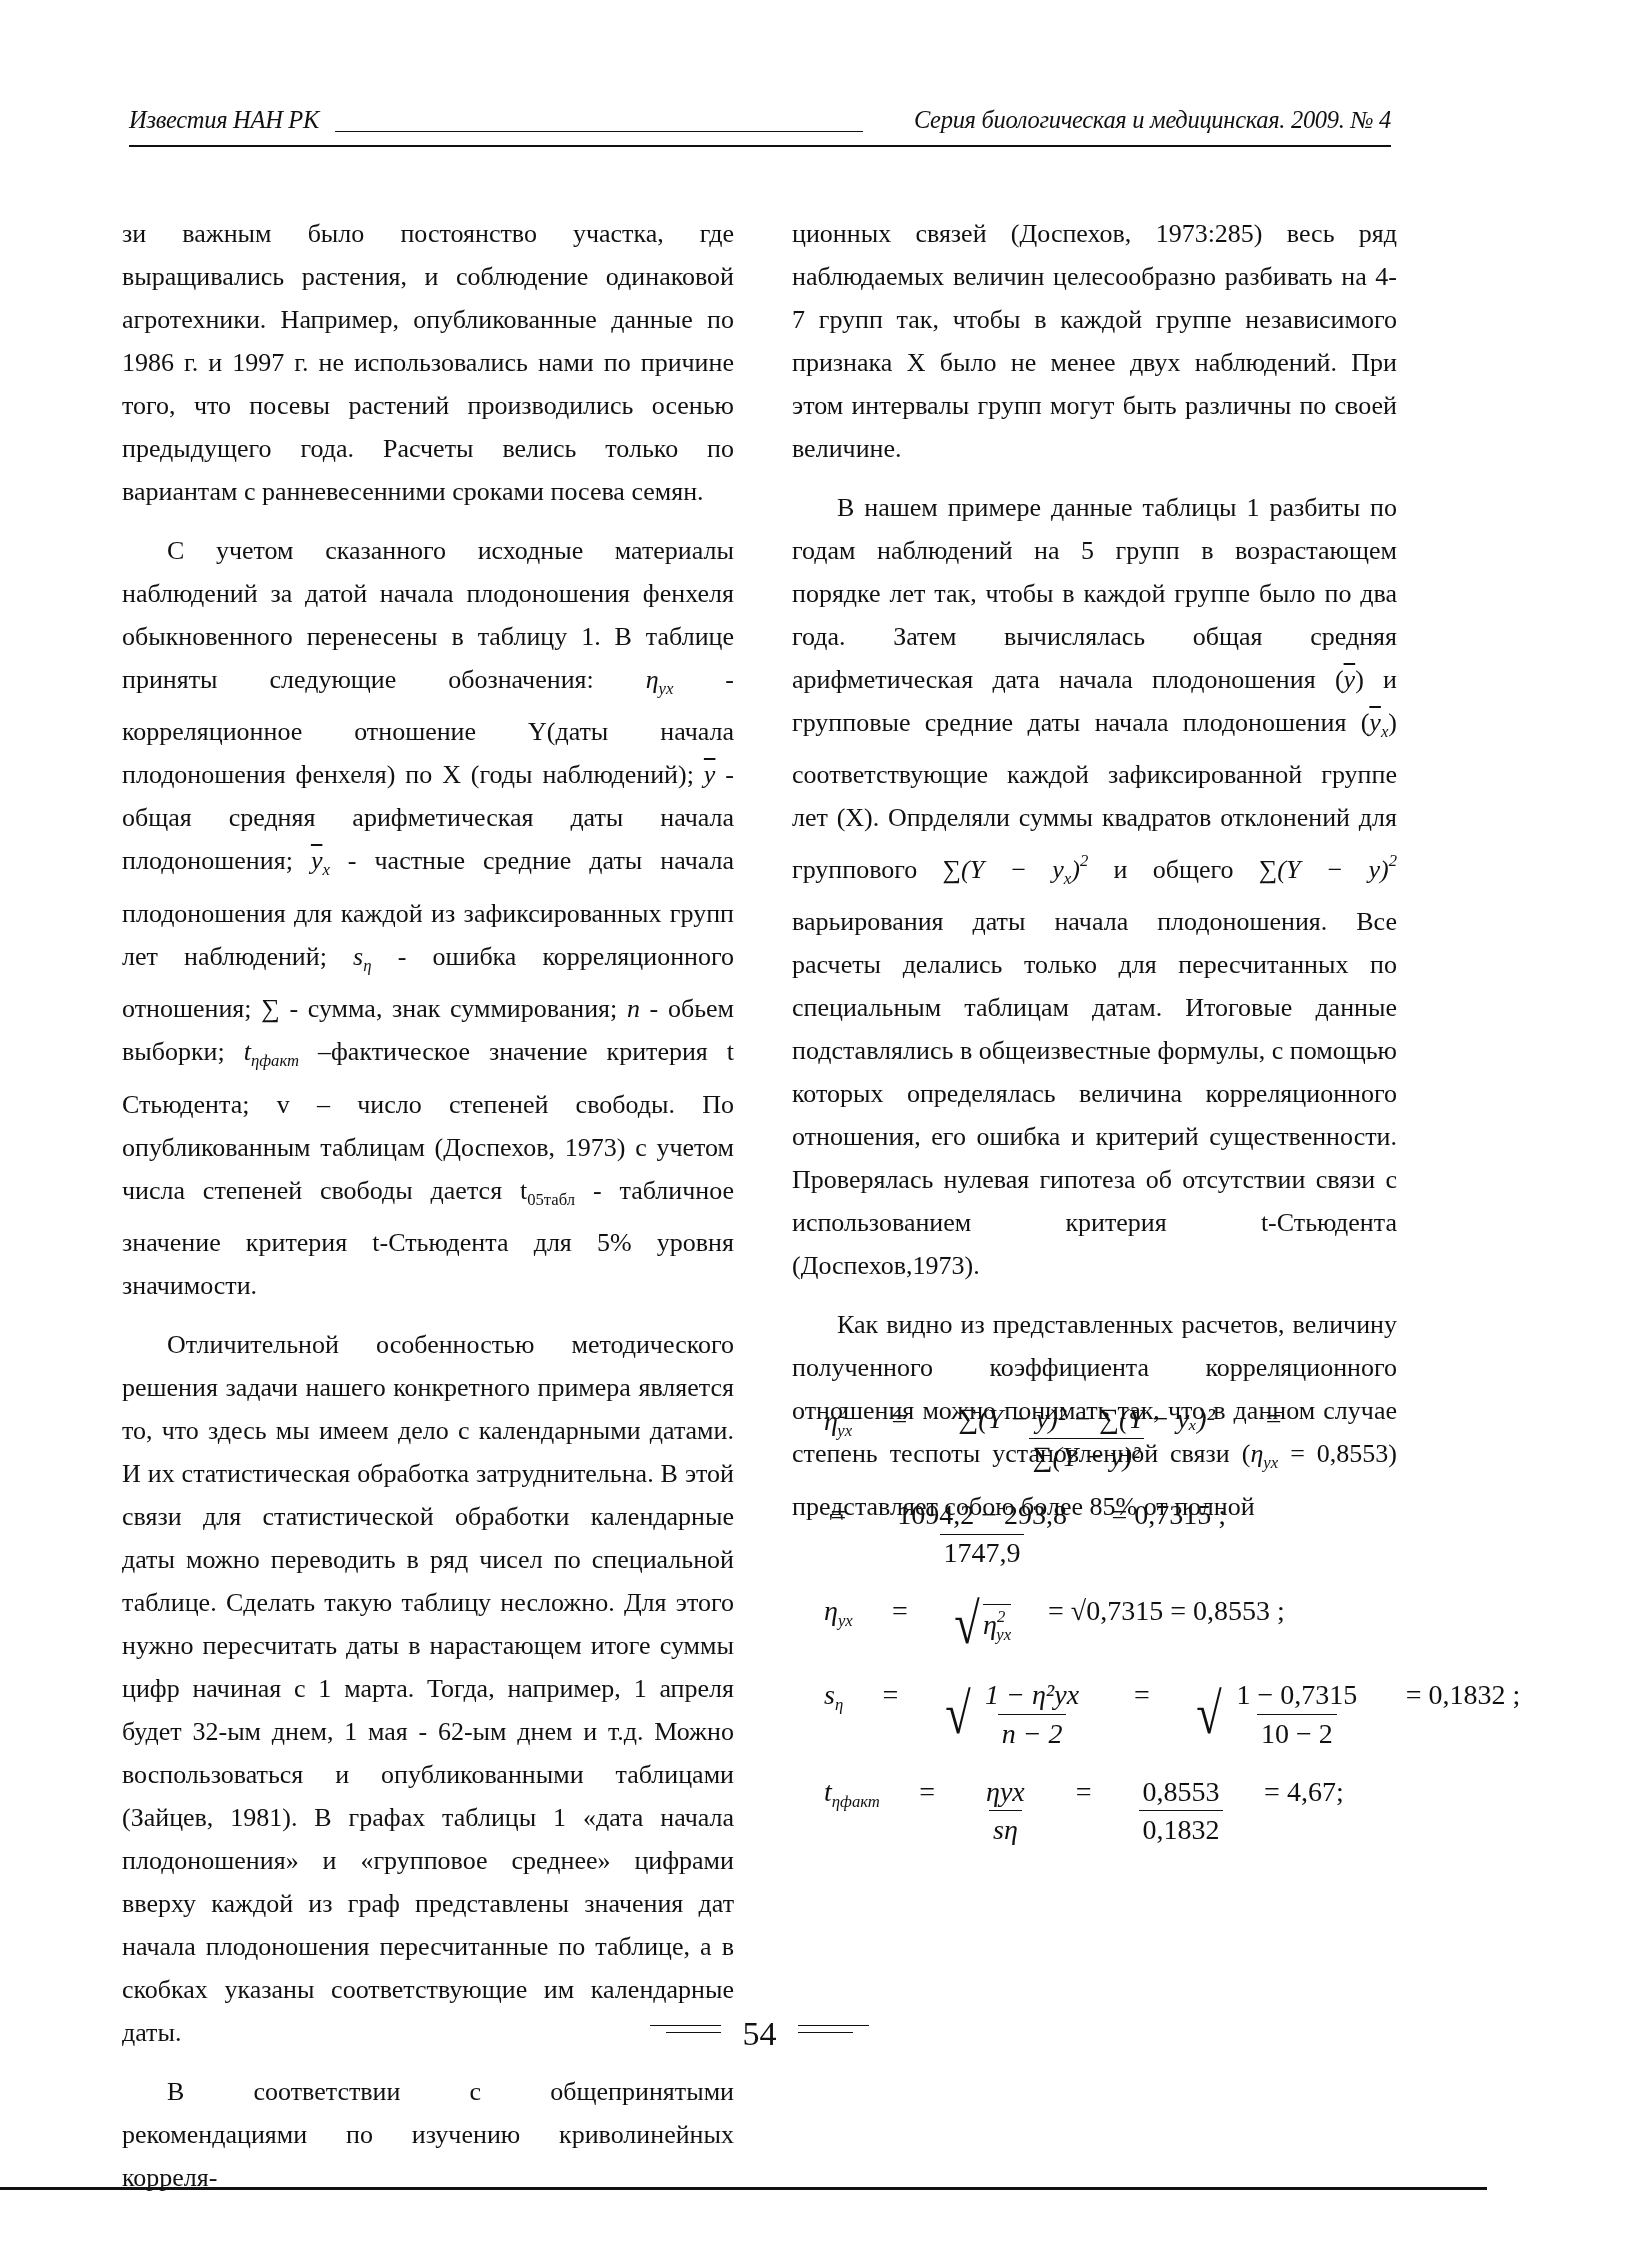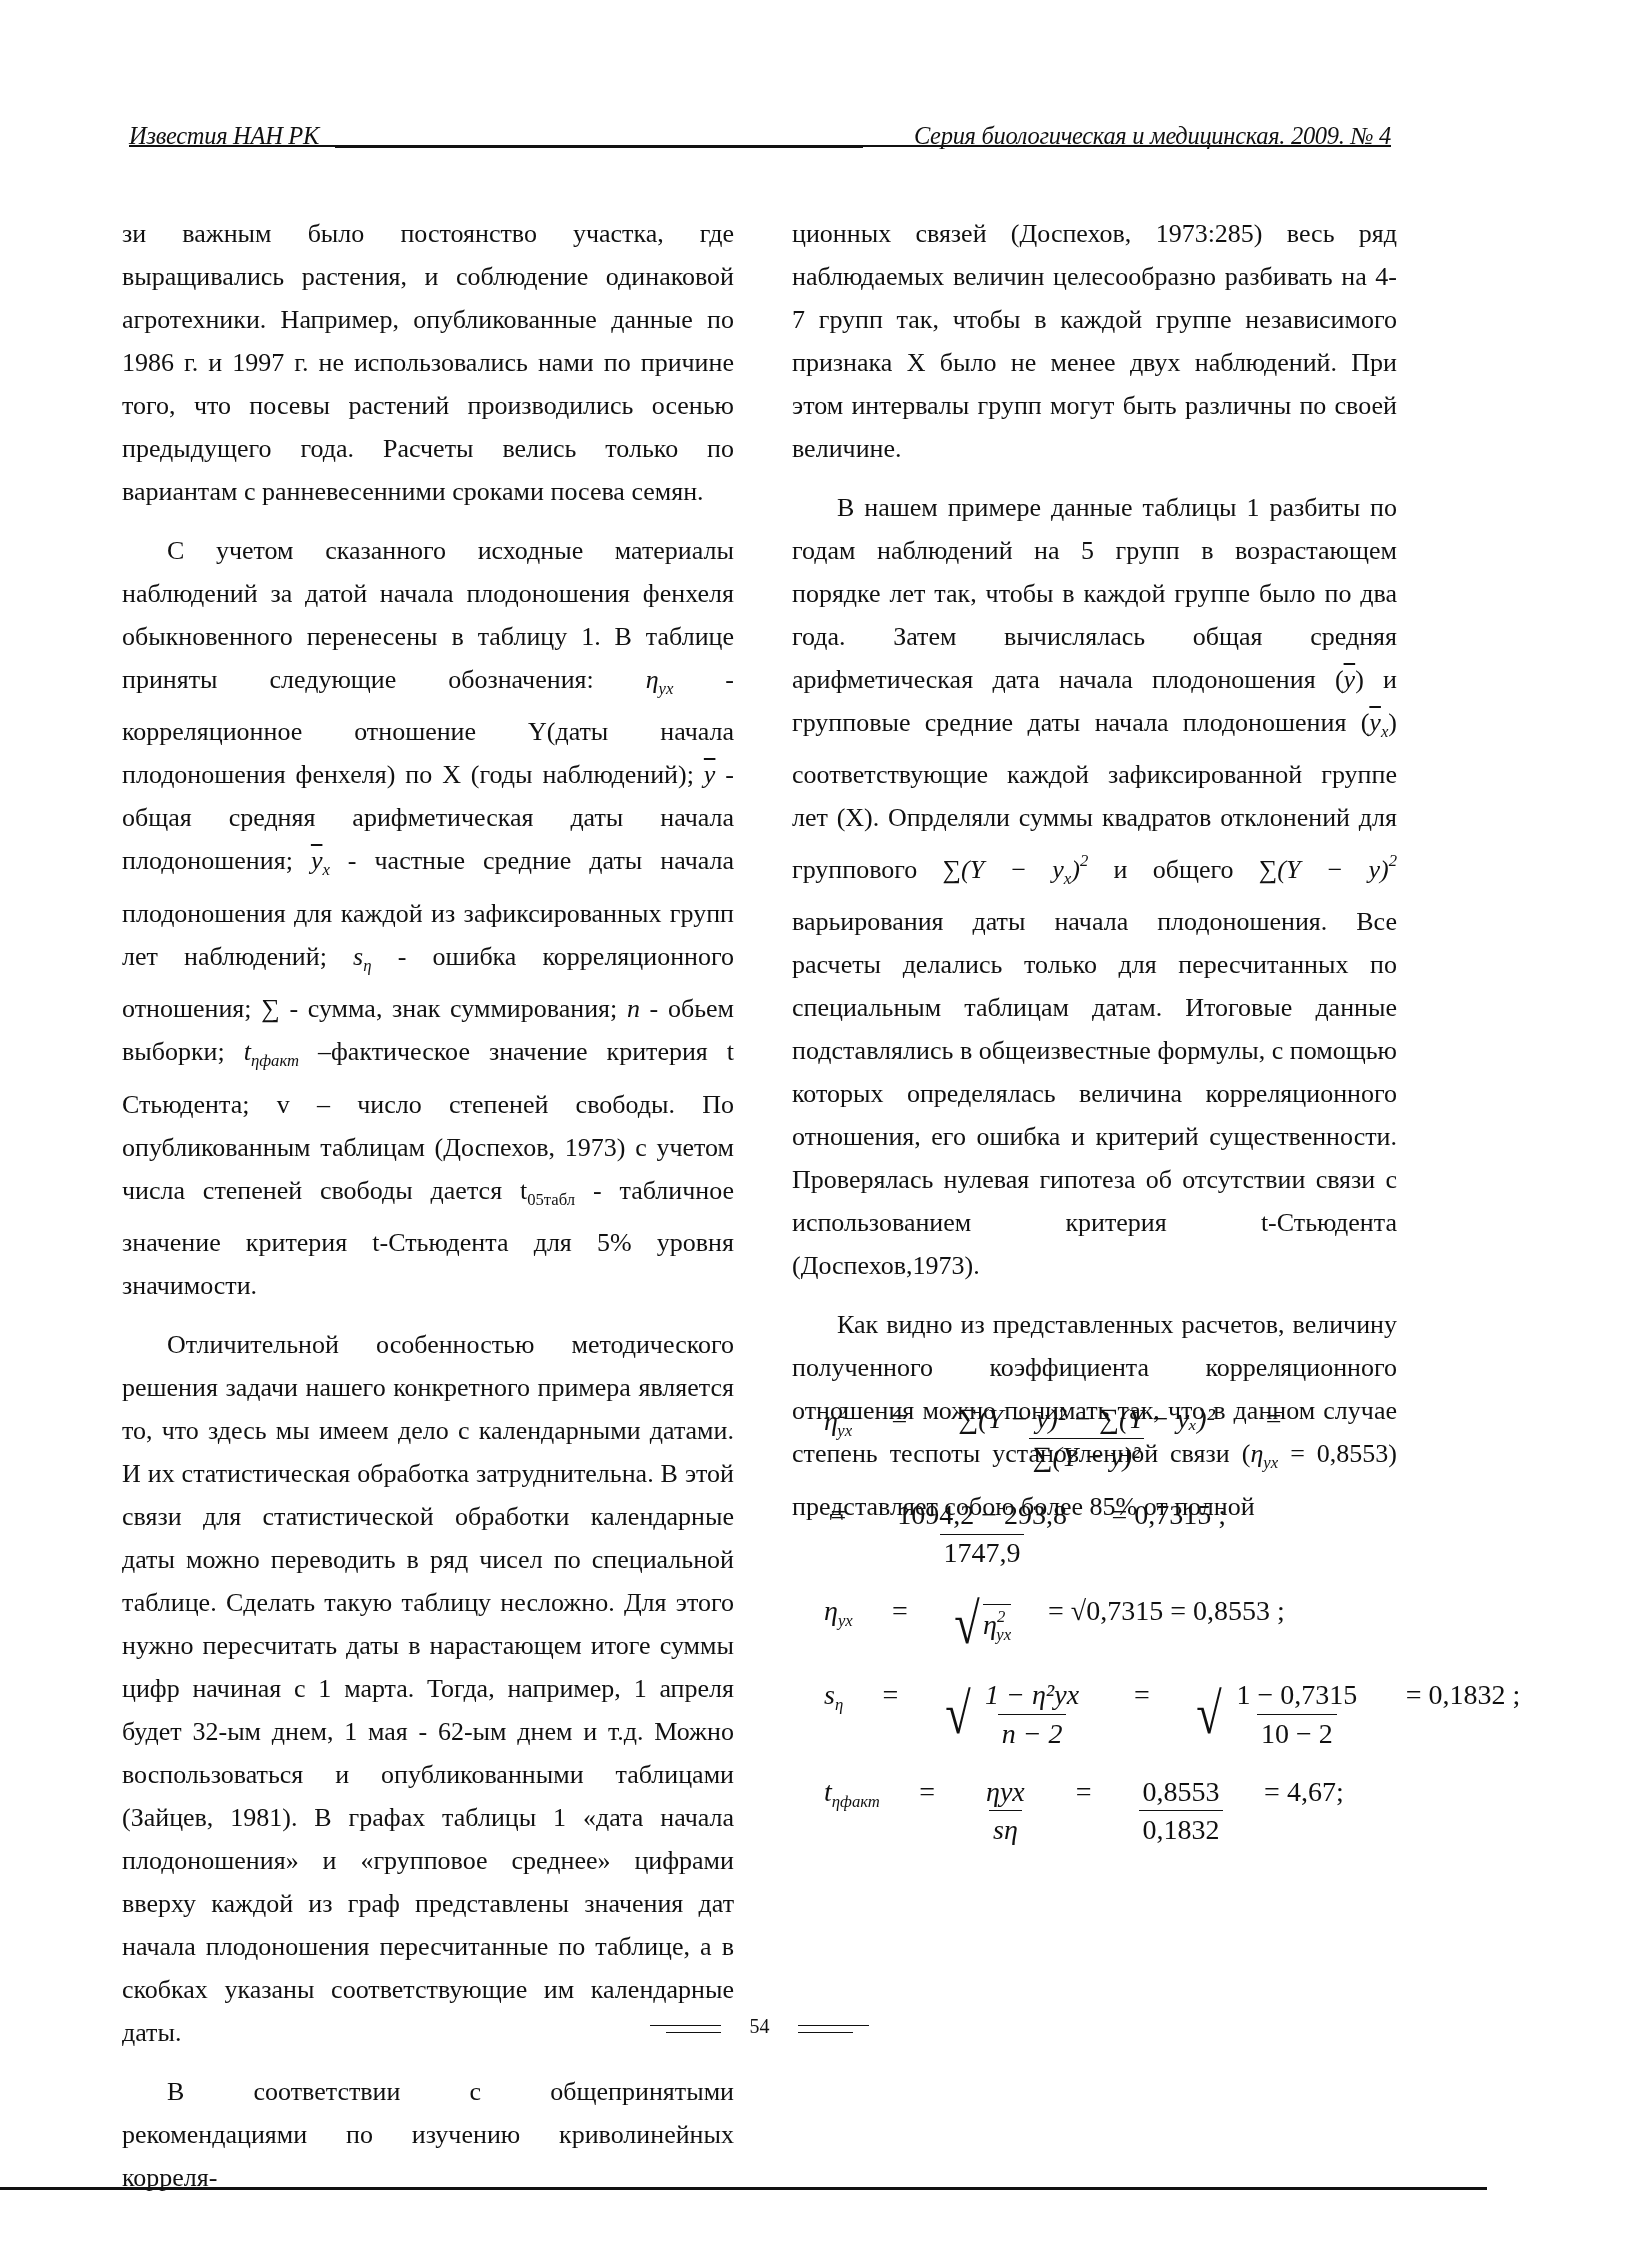--- a/index.html
+++ b/index.html
@@ -1,18 +1,18 @@
 <!DOCTYPE html>
 <html style="font-size:10.3px"><head>
 <meta charset="utf-8">
 <style>
   html, body { margin: 0; padding: 0; background: #ffffff; }
   body { width: 1641px; height: 2261px; position: relative; overflow: hidden;
          font-family: "Liberation Serif", "DejaVu Serif", serif; color: #111; }
-  .header { position: absolute; left: 129px; top: 122px; width: 1262px; height: 32px; }
+  .header { position: absolute; left: 129px; top: 106px; width: 1262px; height: 32px; }
   .hdr-left { position: absolute; left: 0; top: 0; font-style: italic; font-size: 24.5px; letter-spacing: -0.3px; }
   .hdr-right { position: absolute; right: 0; top: 0; font-style: italic; font-size: 24.5px; letter-spacing: -0.3px; }
   .hdr-fill { position: absolute; left: 206px; right: 528px; top: 24.5px; border-top: 1.9px solid #111; }
   .hdr-rule { position: absolute; left: 129px; width: 1262px; top: 145px; border-top: 2.6px solid #111; }
 
   .col { position: absolute; top: 196px; width: 644px; font-size: 26px; line-height: 43px; text-align: justify; }
   .col-left { left: 106px; }
   .col-right { left: 776px; width: 637px; }
   .col p { margin: 16px; }
   .indent { text-indent: 45px; }
@@ -29,21 +29,21 @@
   .sqrt { display: inline-flex; align-items: center; margin: 0 3.9px; }
   .sqrt .rad { font-size: 58px; line-height: 1; transform: scaleX(0.8); }
   .sqrt .body { border-top: 1.9px solid #111; padding-top: 2.6px; }
   .eq { margin: 0 6.4px; }
 
   .page-num { position: absolute; left: 650px; top: 2015px; width: 219px; height: 32px; }
   .pn-lines { position: absolute; width: 71px; }
   .pn-lines div { border-top: 1.9px solid #111; margin-bottom: 6.4px; }
   .pn-left { left: 0; top: 9.7px; }
   .pn-right { right: 0; top: 9.7px; }
-  .pn-text { position: absolute; left: 0; right: 0; text-align: center; font-size: 20px; top: 0; }
+  .pn-text { position: absolute; left: 0; right: 0; text-align: center; font-size: 34px; top: 0; }
 
   .bottom-rule { position: absolute; left: 0; width: 1487px; top: 2187px; border-top: 3.2px solid #111; }
 </style>
 </head>
 <body>
 
 <div class="header">
   <span class="hdr-left">Известия НАН РК</span>
   <div class="hdr-fill"></div>
   <span class="hdr-right">Серия биологическая и медицинская. 2009. № 4</span>

